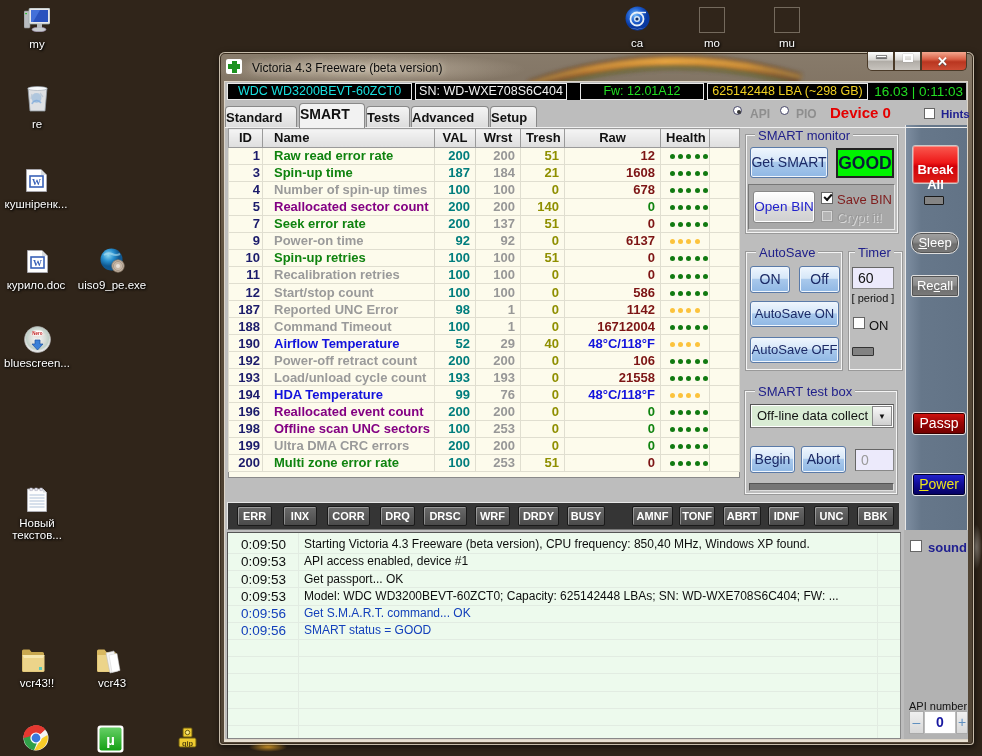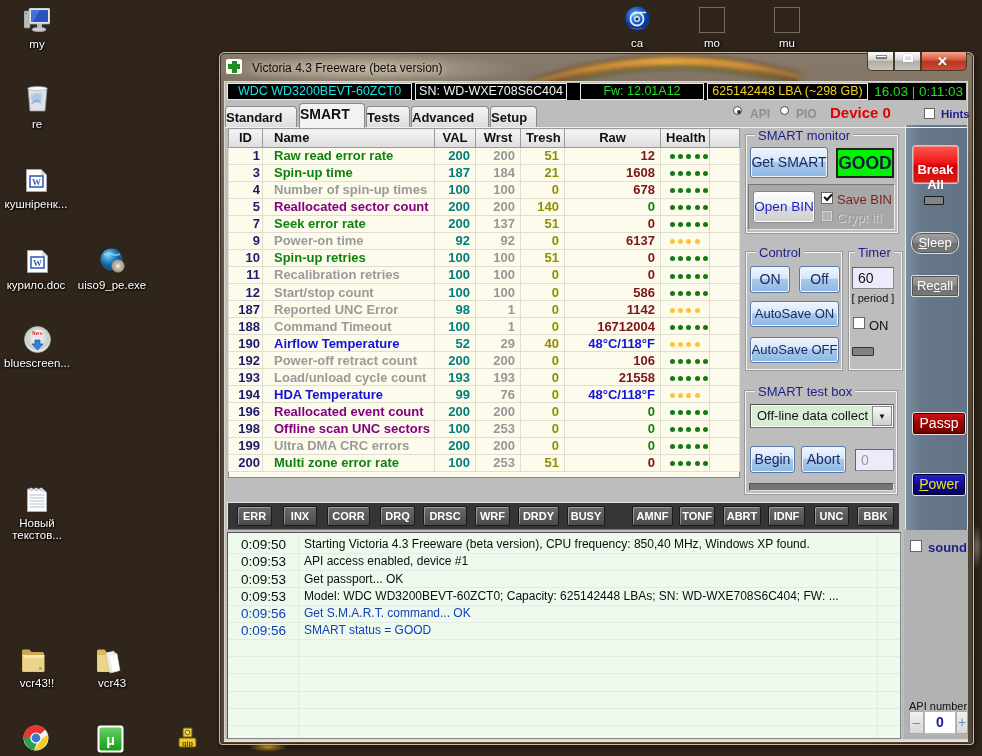--- a/index.html
+++ b/index.html
@@ -529,21 +529,21 @@
   <div class="btn" style="left:525px;top:65px;width:78px;height:31px;line-height:29px">Get SMART</div>
   <div class="ab" style="left:611px;top:66px;width:58px;height:30px;background:#00f400;border:2px solid #222;color:#0a1c38;font-size:17.5px;font-weight:bold;text-align:center;line-height:26px">GOOD</div>
   <div class="sunk" style="left:523px;top:102px;width:147px;height:46px"></div>
   <div class="btn" style="left:528px;top:109px;width:62px;height:32px;line-height:30px;background:linear-gradient(#fefefe,#efefef 45%,#dcdcdc 50%,#d0d0d0);border-color:#888;color:#2222cc;box-shadow:0 0 0 1px #fff inset;font-size:13.5px">Open BIN</div>
   <div class="cbx chk" style="left:596px;top:110px"></div>
   <div class="ab" style="left:612px;top:110px;font-size:13px;color:#7f1d1d">Save BIN</div>
   <div class="cbx dis" style="left:596px;top:128px"></div>
   <div class="ab" style="left:612px;top:128px;font-size:13px;color:#999;text-shadow:1px 1px 0 #d8d8d8">Crypt it!</div>
 
   <div class="grp" style="left:520px;top:169px;width:98px;height:120px"></div>
-  <div class="glab" style="left:531px;top:163px">Control</div>
+  <div class="glab" style="left:531px;top:163px">AutoSave</div>
   <div class="btn" style="left:525px;top:184px;width:40px;height:27px;line-height:25px">ON</div>
   <div class="btn" style="left:574px;top:184px;width:41px;height:27px;line-height:25px">Off</div>
   <div class="btn" style="left:525px;top:219px;width:89px;height:26px;line-height:24px;font-size:13px">AutoSave ON</div>
   <div class="btn" style="left:525px;top:255px;width:89px;height:26px;line-height:24px;font-size:13px">AutoSave OFF</div>
 
   <div class="grp" style="left:623px;top:169px;width:55px;height:120px"></div>
   <div class="glab" style="left:630px;top:163px">Timer</div>
   <div class="inp" style="left:627px;top:185px;width:42px;height:22px;line-height:20px">60</div>
   <div class="ab" style="left:626px;top:210px;width:44px;text-align:center;font-size:11px;color:#111;white-space:nowrap">[ period ]</div>
   <div class="cbx" style="left:628px;top:235px"></div>

